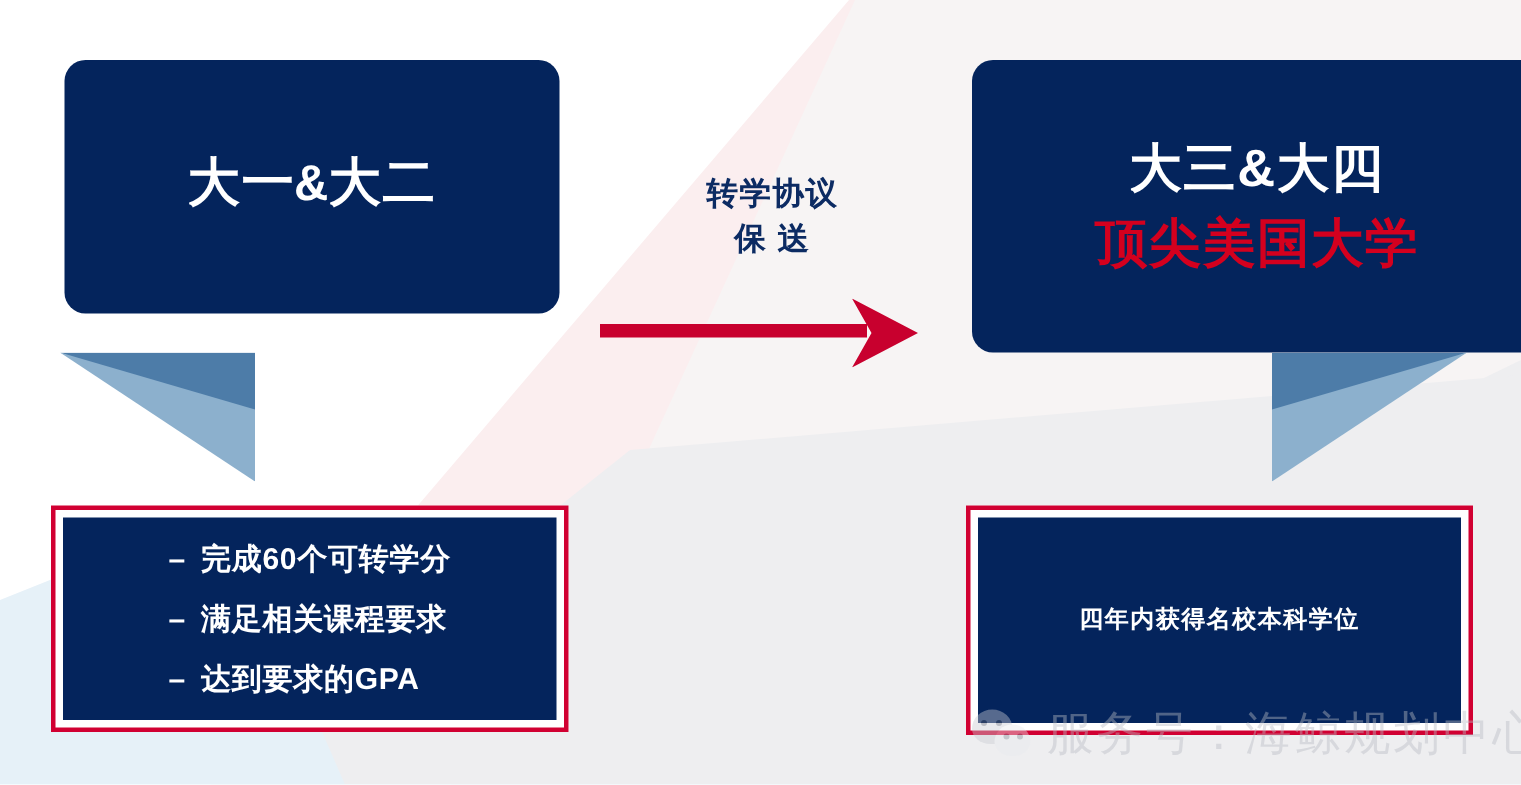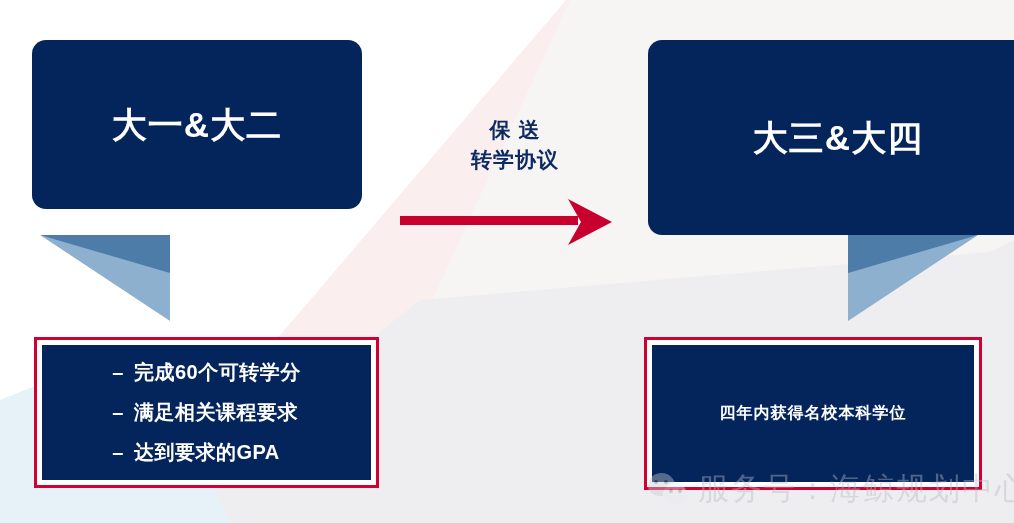--- a/index.html
+++ b/index.html
@@ -39,21 +39,21 @@
     line-height:1.25;
   }
   .card-line2 {
     color:#d4001e;
     font-size:35px;
     font-weight:bold;
     letter-spacing:1px;
     line-height:1.25;
     margin-top:6px;
   }
-  #card-left  { left:32px;  top:40px; width:330px; height:169px; }
+  #card-left  { left:43px;  top:40px; width:330px; height:169px;font-family:Liberation Mono, monospace; }
   #card-right { left:648px; top:40px; width:380px; height:195px; }
 
   
   .tail { position:absolute; }
   .tail-dark  { background:#4d7ca8; }
   .tail-light { background:#8cb0cd; }
 
   
   #tail-left-dark  { left:40px; top:235px; width:130px; height:50px;
     clip-path:polygon(0 0, 130px 0, 130px 50px); }
@@ -163,27 +163,28 @@
   <div class="bg-blue" style="clip-path:polygon(0 400px, 150px 340px, 230px 523px, 0 523px);"></div>
 
   <div class="card" id="card-left">
     <div class="card-line1">大一&amp;大二</div>
   </div>
   <div class="tail tail-dark" id="tail-left-dark"></div>
   <div class="tail tail-light" id="tail-left-light"></div>
 
   <div class="card" id="card-right">
     <div class="card-line1">大三&amp;大四</div>
+    <div class="card-line2">顶尖美国大学</div>
   </div>
   <div class="tail tail-dark" id="tail-right-dark"></div>
   <div class="tail tail-light" id="tail-right-light"></div>
 
   <div id="arrow-label">
+    <div>转学协议</div>
     <div>保 送</div>
-    <div>转学协议</div>
   </div>
   <div id="arrow">
     <div class="arrow-shaft"></div>
     <div class="arrow-head"></div>
   </div>
 
   <div class="outlined-box" id="box-left">
     <div class="outlined-inner">
       <div class="bullet-list">
         <div class="bullet-item">

